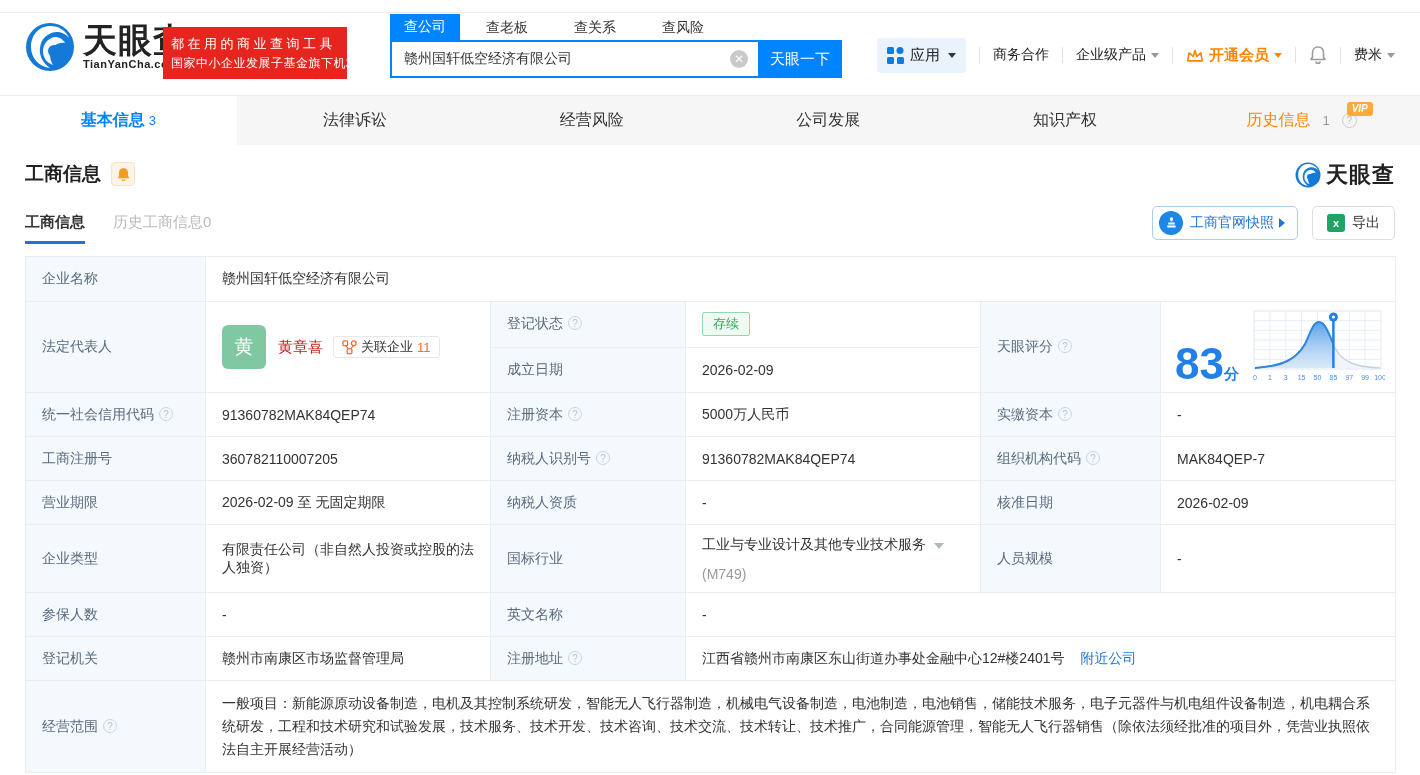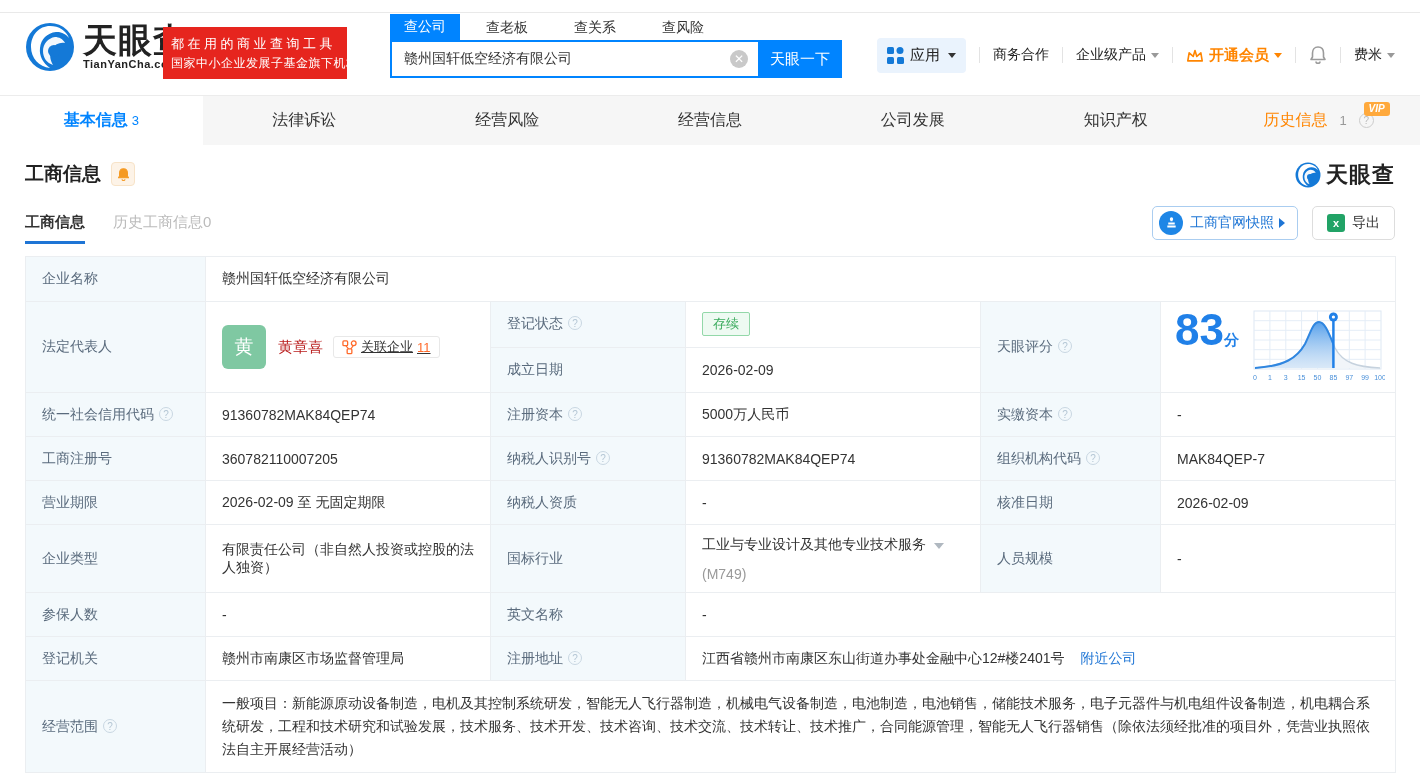--- a/index.html
+++ b/index.html
@@ -71,25 +71,25 @@
 
   
   table.info { width:1370px; border-collapse:collapse; margin-top:10px; table-layout:fixed; }
   .info td { border:1px solid #ebeef1; font-size:14px; padding:8px 16px; vertical-align:middle; word-break:break-all; }
   .info td.lbl { background:#f3f9fc; color:#5a6b7d; }
   .info td.val { color:#333; }
   .q2 { display:inline-block; width:14px; height:14px; border-radius:50%; border:1px solid #c9d7e2; color:#b4c6d4; font-size:10px; line-height:13px; text-align:center; margin-left:5px; vertical-align:1px; cursor:pointer; }
   .rep-cell { display:flex; align-items:center; }
   .avatar { width:44px; height:44px; border-radius:6px; background:#7fc8a2; color:#fff; font-size:19px; display:flex; align-items:center; justify-content:center; cursor:pointer; flex:none; }
   .rep-name { color:#b91c1c; font-size:15px; margin-left:12px; cursor:pointer; }
-  .rel-badge { display:flex; align-items:center; border:1px solid #e8e8e8; border-radius:3px; padding:1px 8px; margin-left:10px; cursor:pointer; background:#fff;text-decoration:underline; }
+  .rel-badge { display:flex; align-items:center; border:1px solid #e8e8e8; border-radius:3px; padding:1px 8px; margin-left:10px; cursor:pointer; background:#fff; }
   .rel-badge .t { font-size:13px; color:#333; margin:0 4px; }
   .rel-badge .n { font-size:13px; color:#ff6b2c; }
   .status-badge { display:inline-block; border:1px solid #93d8a9; background:#eefaf2; color:#3cab5e; font-size:13px; padding:2px 10px; border-radius:2px; }
-  .score-cell { display:flex; align-items:flex-start; justify-content:space-between; }
+  .score-cell { display:flex; align-items:flex-end; justify-content:space-between; }
   .score-num { color:#2080e8; font-size:44px; font-weight:bold; line-height:1; }
   .score-unit { color:#2080e8; font-size:15px; font-weight:bold; }
   .ind-caret { display:inline-block; width:0; height:0; border-left:5px solid transparent; border-right:5px solid transparent; border-top:6px solid #b0b8c0; margin-left:8px; cursor:pointer; }
   .ind-code { color:#999; margin-top:12px; }
   .addr-link { color:#1e75d5; cursor:pointer; margin-left:16px; white-space:nowrap; }
   .scope { line-height:23px; color:#333; }
 </style>
 </head>
 <body>
 
@@ -175,23 +175,20 @@
 <div class="navtabs">
   <div class="navtab active">
     <span>基本信息</span>
     <span class="cnt">3</span>
   </div>
   <div class="navtab">
       <span>法律诉讼</span>
     </div>
   <div class="navtab">
       <span>经营风险</span>
-    </div>
-  <div class="navtab">
-      <span>经营信息</span>
     </div>
   <div class="navtab">
       <span>公司发展</span>
     </div>
   <div class="navtab">
       <span>知识产权</span>
     </div>
   <div class="navtab orange">
     <span class="vip-badge">VIP</span>
     <span>历史信息</span>

